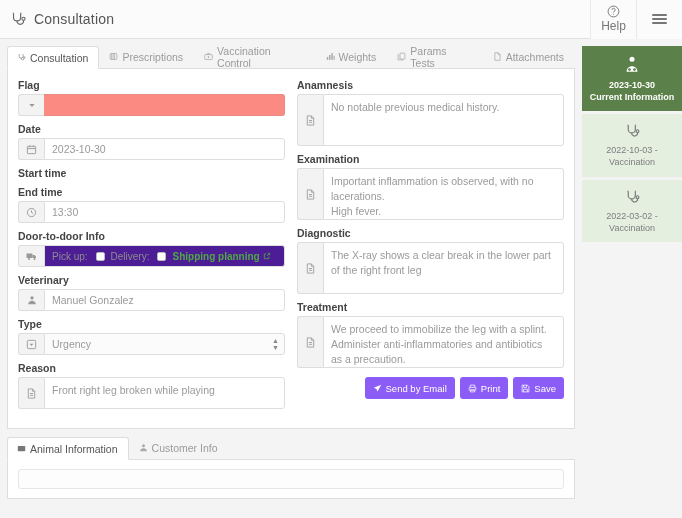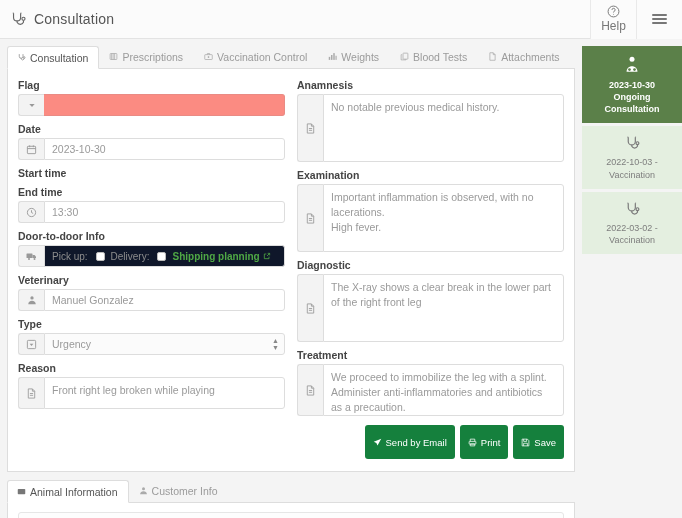--- a/index.html
+++ b/index.html
@@ -105,21 +105,21 @@
     transform: translateY(-50%);
     font-size: 7px; color: #888; line-height: 7px;
   }
   .rel { position: relative; flex: 1; display: flex; }
 
   
   .d2d {
     flex: 1; border: 1px solid #ddd; border-radius: 0 3px 3px 0;
     display: flex; align-items: center; gap: 6px;
     padding: 0 7px; font-size: 10px; color: #8d8d8d;
-    background: #0f172a; overflow: hidden;
+    background: #4c1d95; overflow: hidden;
   }
   .cbx {
     width: 9px; height: 9px; border: 1px solid #bbb;
     border-radius: 2px; background: #fff; display: inline-block;
     vertical-align: -1px; margin-left: 2px;
   }
   .shiplink {
     color: #4fa845; font-weight: bold; font-size: 10px;
     display: flex; align-items: center; gap: 3px;
     cursor: pointer; white-space: nowrap;
@@ -134,33 +134,33 @@
     display: flex; align-items: center; justify-content: center;
     color: #999; flex: none;
   }
   .tctrl {
     flex: 1; border: 1px solid #ddd; border-radius: 0 3px 3px 0;
     padding: 5px 7px; font-size: 10.5px; color: #9a9a9a;
     font-family: "Liberation Sans", sans-serif;
     resize: none; outline: none; line-height: 1.45;
     background: #fff; overflow: hidden;
   }
-  .ta-h52 { height: 68px; }
+  .ta-h52 { height: 52px; }
   .ta-h48 { height: 32px; }
   .ta-h56 { height: 52px; }
 
   
   .actions {
     display: flex; justify-content: flex-end;
     gap: 5px; margin-top: 9px;
   }
   .btn {
-    background: #15803d; color: #fff;
+    background: #8b5cf6; color: #fff;
     border: none; border-radius: 3px;
-    height: 34px; padding: 0 8px;
+    height: 22px; padding: 0 8px;
     font-size: 9.5px; font-family: "Liberation Sans", sans-serif;
     display: flex; align-items: center; gap: 4px;
     cursor: pointer; white-space: nowrap;
   }
 
   
   .side-card {
     width: 100px; padding: 9px 4px 8px;
     text-align: center; cursor: pointer;
   }
@@ -270,21 +270,21 @@
         </span>
         <span>Weights</span>
       </div>
       <div class="tab">
         <span>
           <svg width="9" height="9" viewBox="0 0 24 24" fill="none" stroke="#aaa" stroke-width="2">
             <rect x="8" y="3" width="13" height="16" rx="1.5"></rect>
               <path d="M16 19v2H3V7h2"></path>
           </svg>
         </span>
-        <span>Blood Tests</span>
+        <span>Params Tests</span>
       </div>
       <div class="tab">
         <span>
           <svg width="9" height="9" viewBox="0 0 24 24" fill="none" stroke="#aaa" stroke-width="2">
             <path d="M5 2h9l5 5v15H5z"></path>
               <path d="M14 2v5h5"></path>
           </svg>
         </span>
         <span>Attachments</span>
       </div>
@@ -541,21 +541,21 @@
     <div class="side-card cur">
       <span class="side-icon">
         <svg width="20" height="20" viewBox="0 0 24 24" fill="#fff" style="margin:0 auto">
           <circle cx="12" cy="5.2" r="3"></circle>
           <path d="M5.5 20c0-4 3-6.5 6.5-6.5S18.5 16 18.5 20z"></path>
           <circle cx="9" cy="17.5" r="1.6" fill="#5b8049"></circle>
           <circle cx="15" cy="17.5" r="1.6" fill="#5b8049"></circle>
         </svg>
       </span>
       <div class="side-txt">2023-10-30</div>
-      <div class="side-txt">Ongoing Consultation</div>
+      <div class="side-txt">Current Information</div>
     </div>
 
     <div class="side-card hist">
       <span class="side-icon">
         <svg width="17" height="17" viewBox="0 0 24 24" fill="none" stroke="#7b7b7b" stroke-width="1.7" style="margin:0 auto">
           <path d="M6 3v6a5 5 0 0 0 10 0V3"></path>
             <path d="M6 3H5M16 3h1"></path>
           <path d="M11 14v2a4.5 4.5 0 0 0 8 0v-2"></path>
             <circle cx="19" cy="11.5" r="2"></circle>
         </svg>

